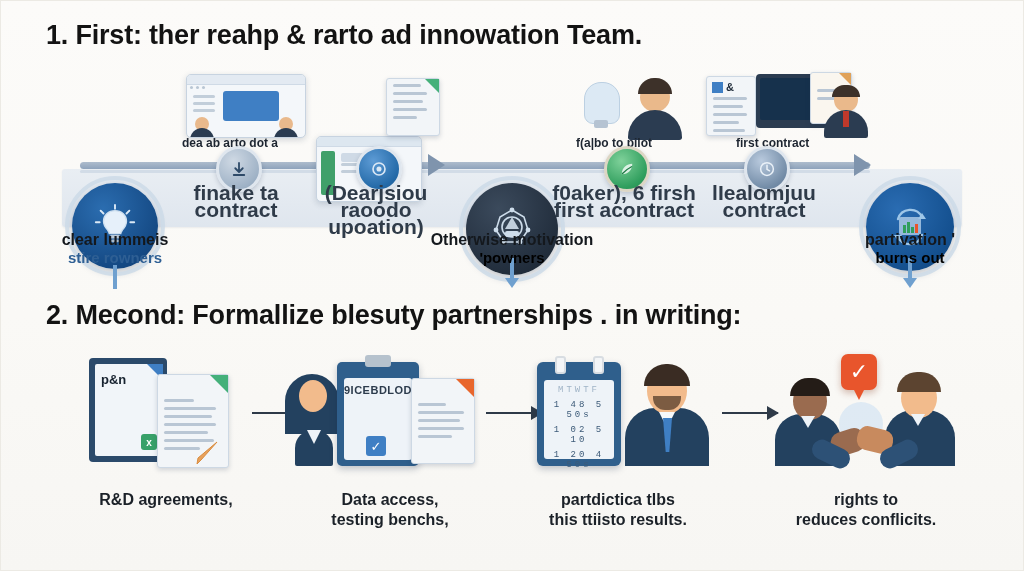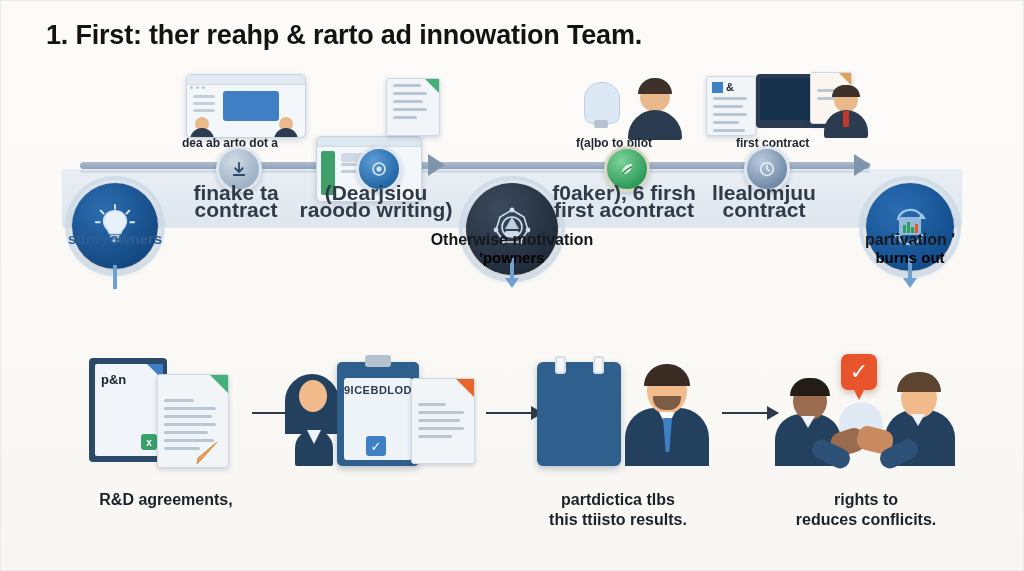--- a/index.html
+++ b/index.html
@@ -293,46 +293,48 @@
     <div class="marker" id="m4">
       <svg width="18" height="18" viewBox="0 0 24 24">
         <circle cx="12" cy="12" r="8.5" fill="none" stroke="#eaf1f8" stroke-width="2"></circle>
         <path d="M12 7v5.4l3.4 2" fill="none" stroke="#eaf1f8" stroke-width="2" stroke-linecap="round"></path>
       </svg>
     </div>
 
     <div class="railcap" id="rc1" style="white-space:pre-line;">finake ta
 contract</div>
     <div class="railcap" id="rc2" style="white-space:pre-line;">(Dearjsiou
-raoodo writing)</div>
+raoodo upoation)</div>
     <div class="railcap" id="rc3" style="white-space:pre-line;">f0aker), 6 firsh
 first acontract</div>
     <div class="railcap" id="rc4" style="white-space:pre-line;">lIealomjuu
 contract</div>
 
     <div class="drop" style="left:113px;top:203px;height:24px;"></div>
     <div class="callout" style="left:0px;top:168px;">
+      <div class="l1">clear lummeis</div>
       <div class="l2" style="color:#2e5f94;">stire rowners</div>
     </div>
 
     <div class="drop" style="left:510px;top:196px;height:22px;"></div>
     <div class="dropArrow" style="left:505px;top:216px;"></div>
     <div class="callout" style="left:397px;top:168px;">
       <div class="l1">Otherwise motivation</div>
       <div class="l2">'powners</div>
     </div>
 
     <div class="drop" style="left:908px;top:196px;height:22px;"></div>
     <div class="dropArrow" style="left:903px;top:216px;"></div>
     <div class="callout" style="left:795px;top:168px;">
       <div class="l1">partivation '</div>
       <div class="l2">burns out</div>
     </div>
   </div>
 
+  <div class="heading" id="h2">2. Mecond: Formallize blesuty partnerships . in writing:</div>
 
   <div class="sec2">
 
     <div class="rowArrow" id="ra1"></div>
     <div class="rowArrow" id="ra2"></div>
     <div class="rowArrow" id="ra3"></div>
 
     <div class="cell" id="c1">
       <div class="art">
         <div style="position:absolute;left:28px;top:6px;width:78px;height:104px;background:#2b4a6b;border-radius:4px;"></div>
@@ -387,27 +389,37 @@
         </div>
         <div class="doc" style="left:126px;top:26px;width:62px;height:84px;">
           <div class="fold" style="border-top:18px solid #e8662c;border-left:18px solid transparent;"></div>
           <div class="tl" style="width:28px;margin-top:24px;"></div>
           <div class="tl" style="width:46px;"></div>
             <div class="tl" style="width:42px;"></div>
           <div class="tl" style="width:46px;"></div>
             <div class="tl" style="width:34px;"></div>
         </div>
       </div>
+      <div class="cap">
+        <div>Data access,</div>
+        <div>testing benchs,</div>
+      </div>
     </div>
 
     <div class="cell" id="c3">
       <div class="art">
         <div class="cal" style="left:24px;top:10px;width:84px;height:104px;">
           <div class="ring2" style="left:18px;"></div>
           <div class="ring2" style="left:56px;"></div>
+          <div class="calpage">
+            <div class="calrow" style="color:#9fb3c6;">MTWTF</div>
+            <div class="calrow">1 48  5  50s</div>
+            <div class="calrow">1 02  5  10</div>
+            <div class="calrow">1 20  4  50s</div>
+          </div>
         </div>
         <div style="position:absolute;left:112px;top:56px;width:84px;height:58px;background:#23415f;border-radius:30px 30px 0 0;"></div>
         <div class="head" style="left:134px;top:16px;width:40px;height:46px;background:#f2bb8c;"></div>
         <div style="position:absolute;left:131px;top:12px;width:46px;height:22px;background:#3a2c23;border-radius:22px 22px 0 0;"></div>
         <div style="position:absolute;left:140px;top:44px;width:28px;height:14px;background:#7c5c42;border-radius:0 0 12px 12px;"></div>
         <div style="position:absolute;left:146px;top:60px;width:16px;height:16px;background:#f7f9fb;
                     clip-path:polygon(0 0,100% 0,50% 100%);"></div>
         <div style="position:absolute;left:150px;top:66px;width:9px;height:34px;background:#3f7fc4;
                     clip-path:polygon(0 0,100% 0,70% 100%,30% 100%);"></div>
       </div>

